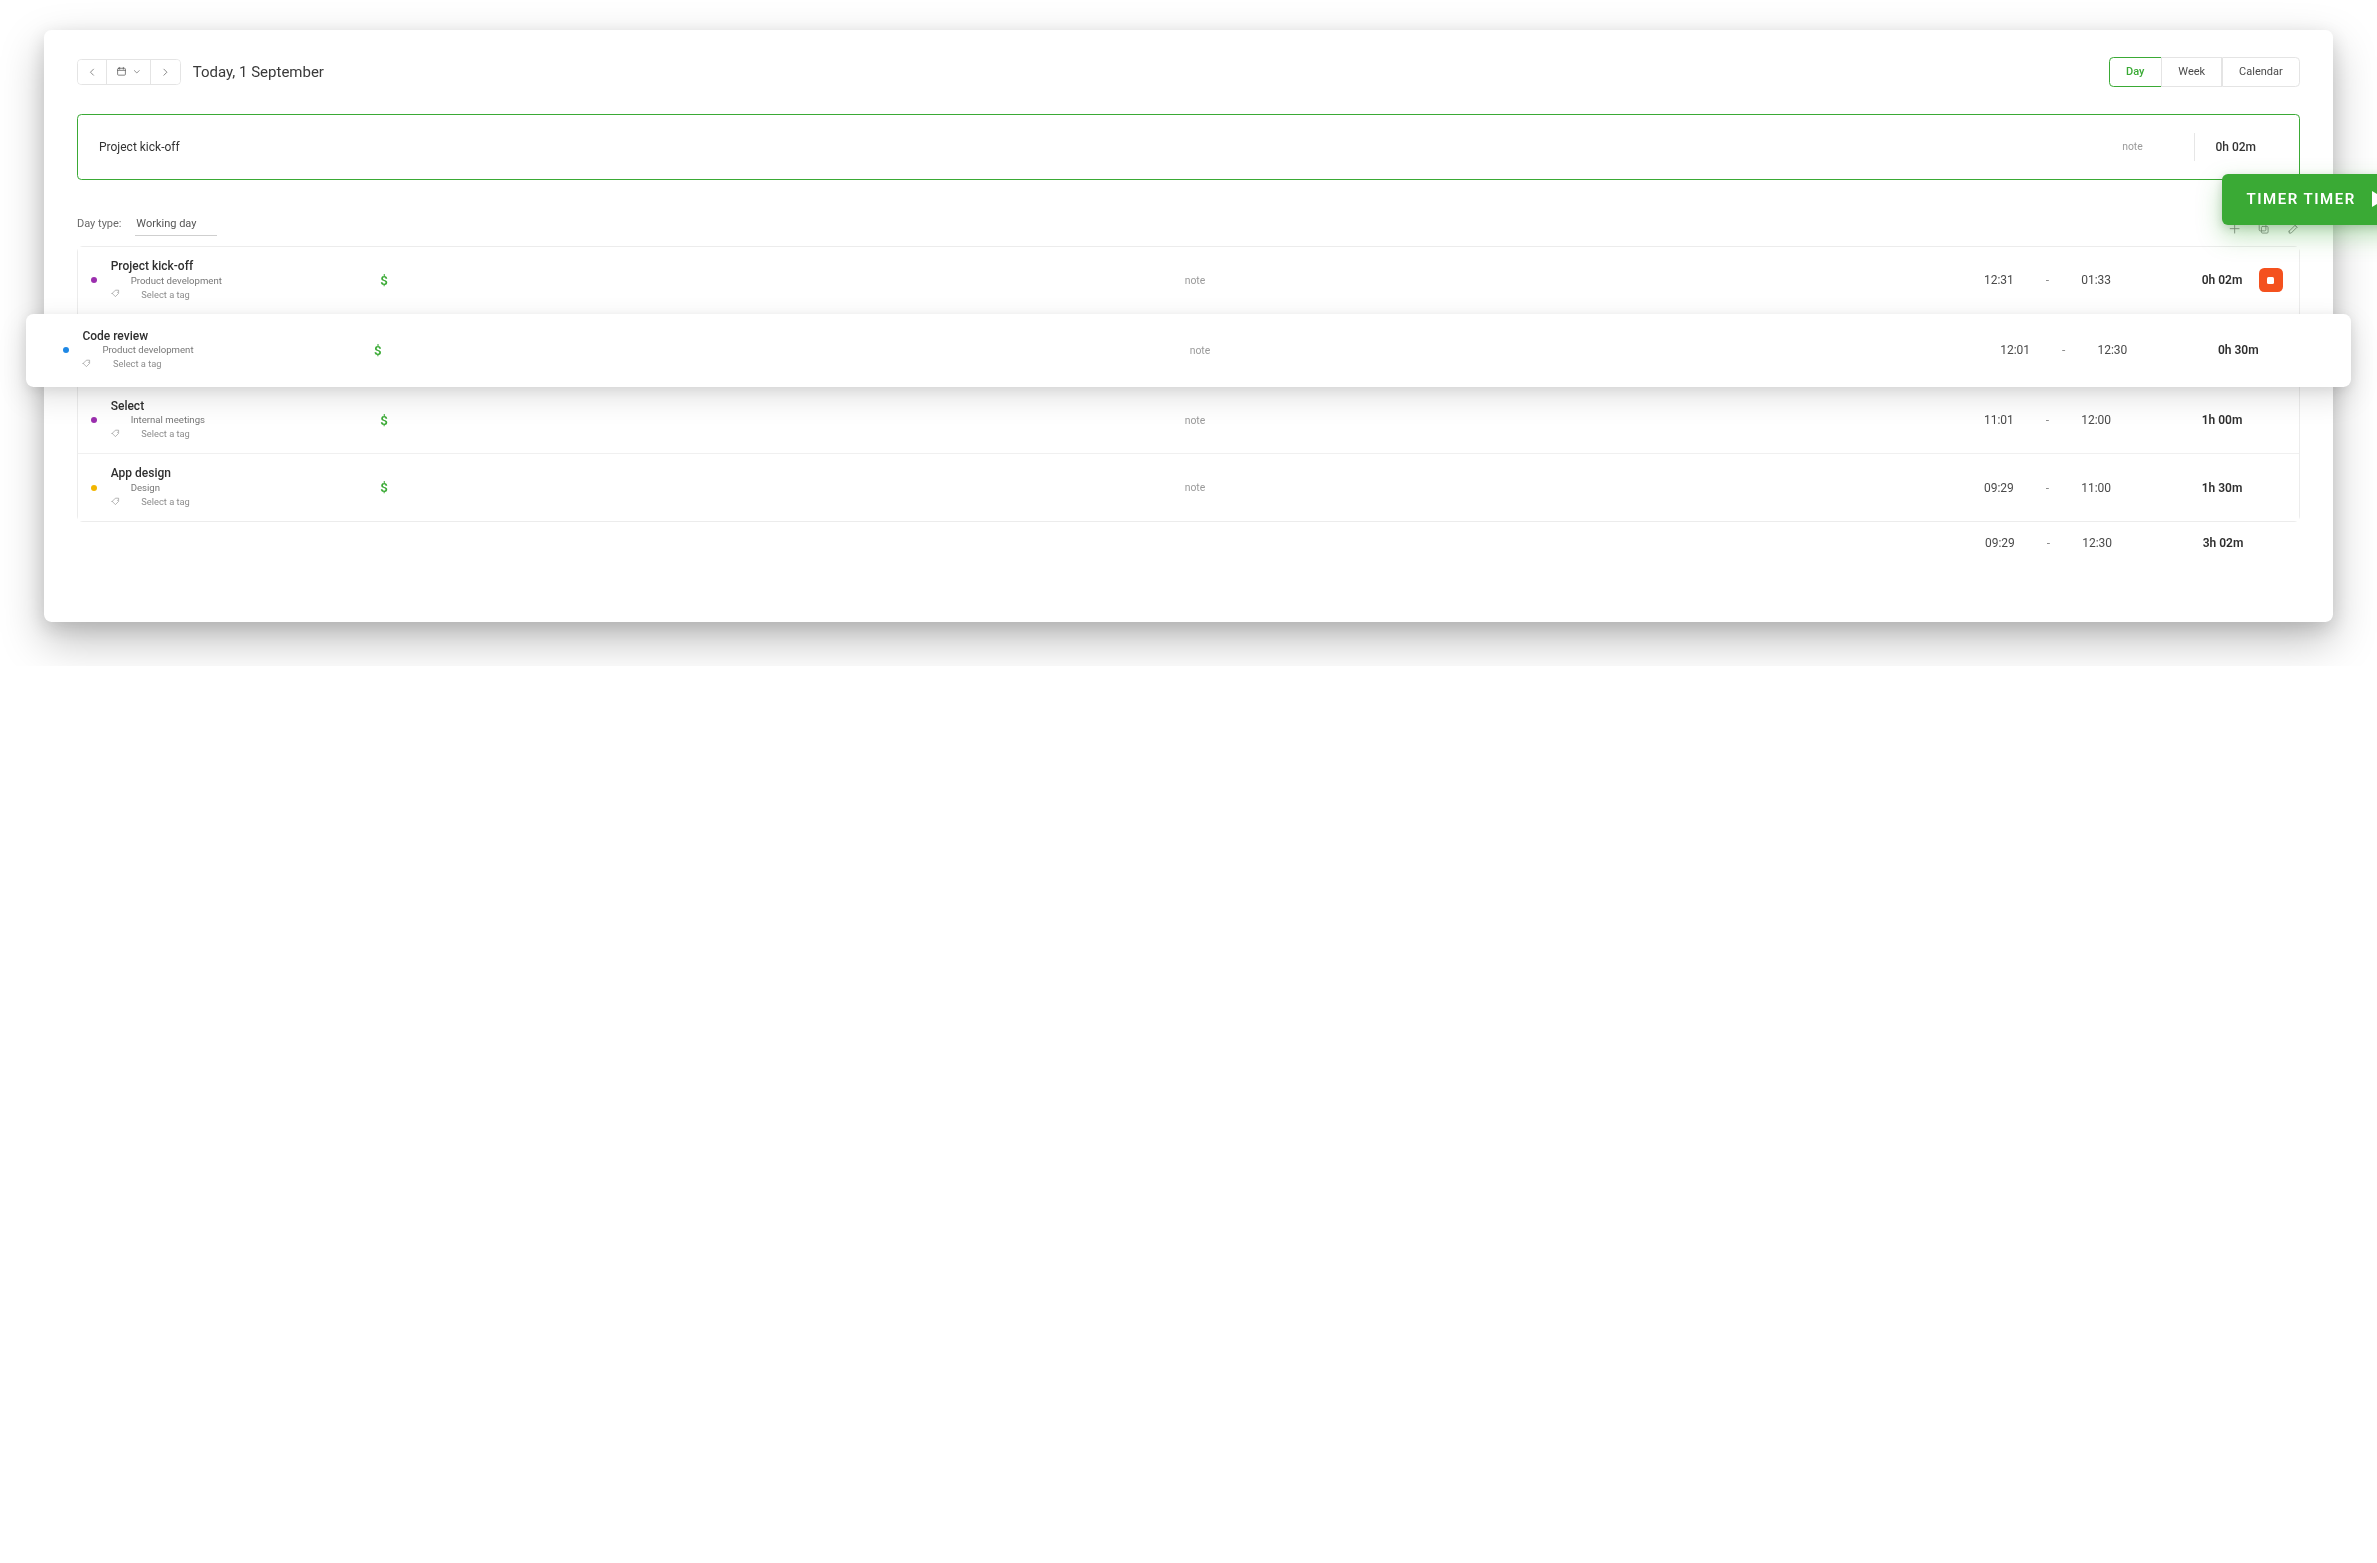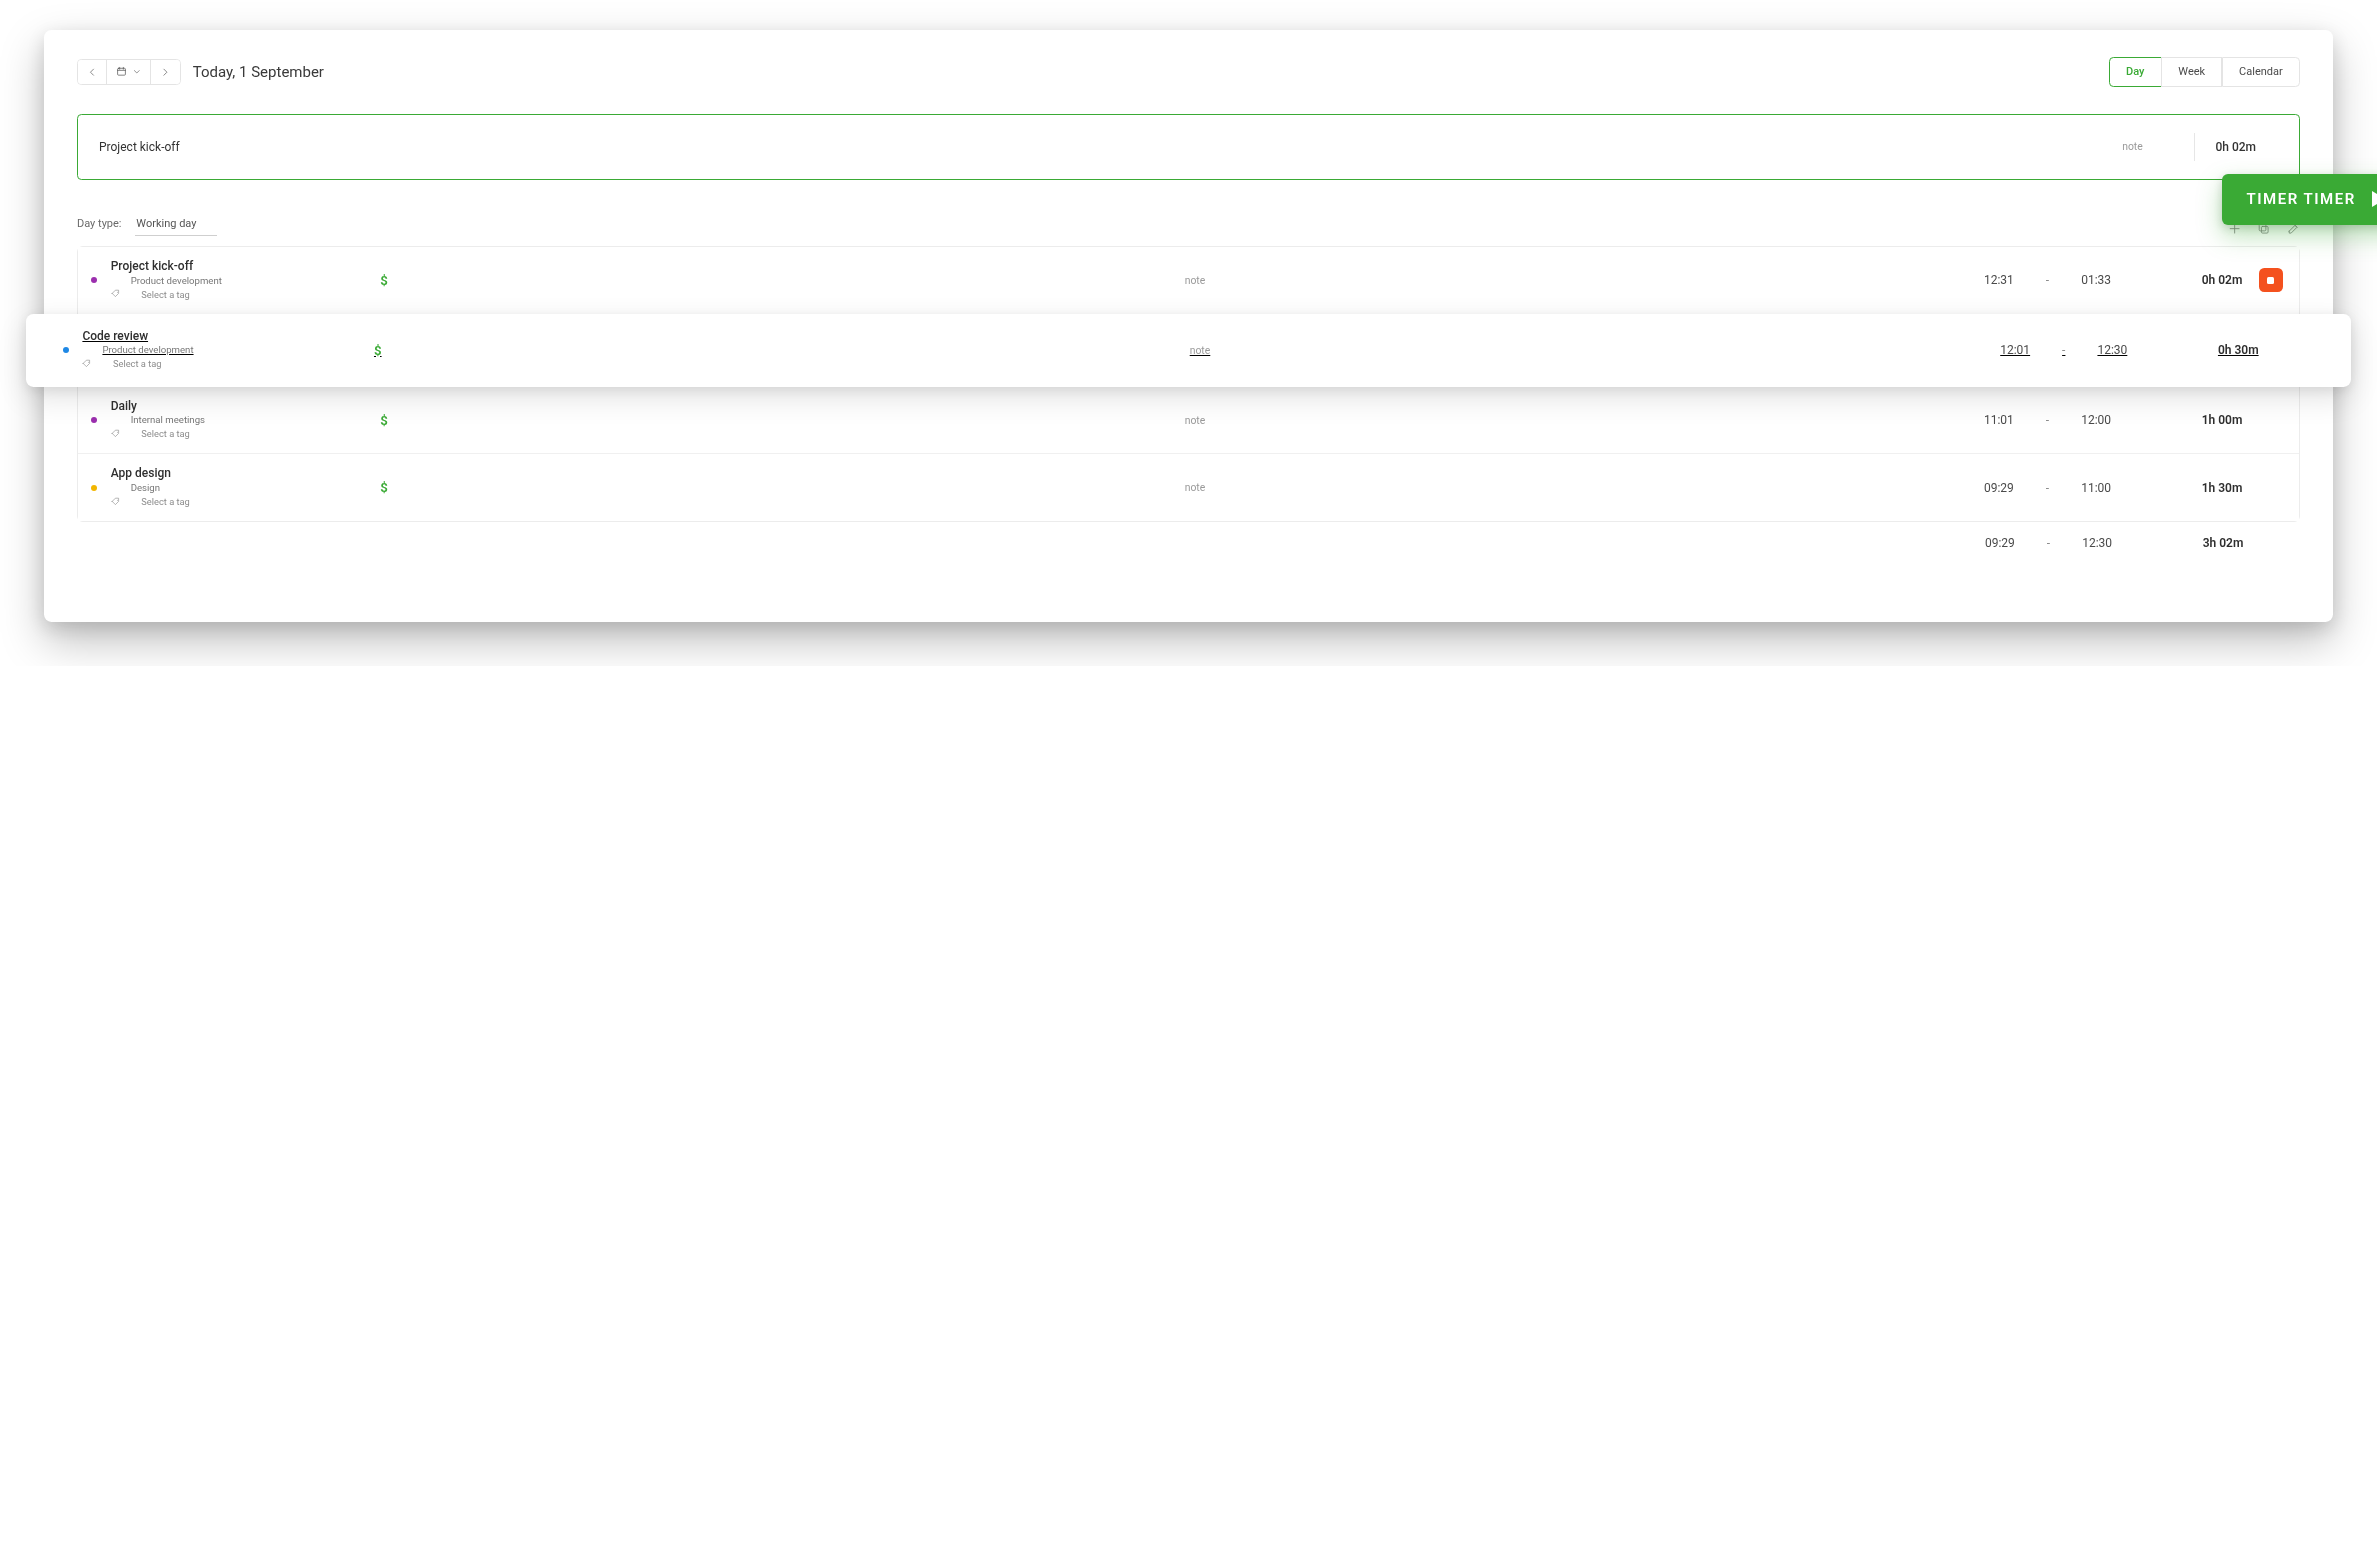--- a/index.html
+++ b/index.html
@@ -160,21 +160,20 @@
   .stop-btn .sq { width: 7.4px; height: 7.4px; background: #fff; border-radius: 1.5px; }
 
   
   .entry.elevated {
     margin: 0 -52px;
     padding: 15px 52px 15px 37px;
     border-radius: 7.4px;
     box-shadow: 0 10.4px 30px rgba(0,0,0,0.12), 0 3px 10.4px rgba(0,0,0,0.08);
     z-index: 20;
     border-top: none !important;
-    text-decoration: underline;
   }
   .entry.elevated + .entry { border-top: none; }
   .entry.elevated .entry-main { flex-basis: 266px; }
   .entry.elevated .dur-col { flex-basis: 81px; }
 
   
   .totals {
     display: flex;
     align-items: center;
     padding: 13.3px 16.3px 0 13.3px;
@@ -302,21 +301,21 @@
         <div class="time-col">
           <span>12:01</span>
           <span class="dash">-</span>
           <span>12:30</span>
         </div>
         <div class="dur-col">0h 30m</div>
         <div class="action-col"></div>
       </div>
       <div class="entry">
         <span class="dot" style="background:#9b2fae"></span>
-        <div class="entry-main"><div class="entry-title">Daily</div><div class="entry-sub">Internal meetings</div><div class="entry-tag">
+        <div class="entry-main"><div class="entry-title">Select</div><div class="entry-sub">Internal meetings</div><div class="entry-tag">
             <span>
               <svg viewBox="0 0 24 24" width="9.6" height="9.6">
                 <path class="stroke" d="M3 11l8-8h8v8l-8 8-8-8z"></path>
                 <circle cx="16" cy="8" r="1.2" fill="currentColor"></circle>
               </svg>
             </span>
             <span>Select a tag</span>
           </div></div>
         <div class="dollar-col">$</div>
         <div class="note-col">note</div>

